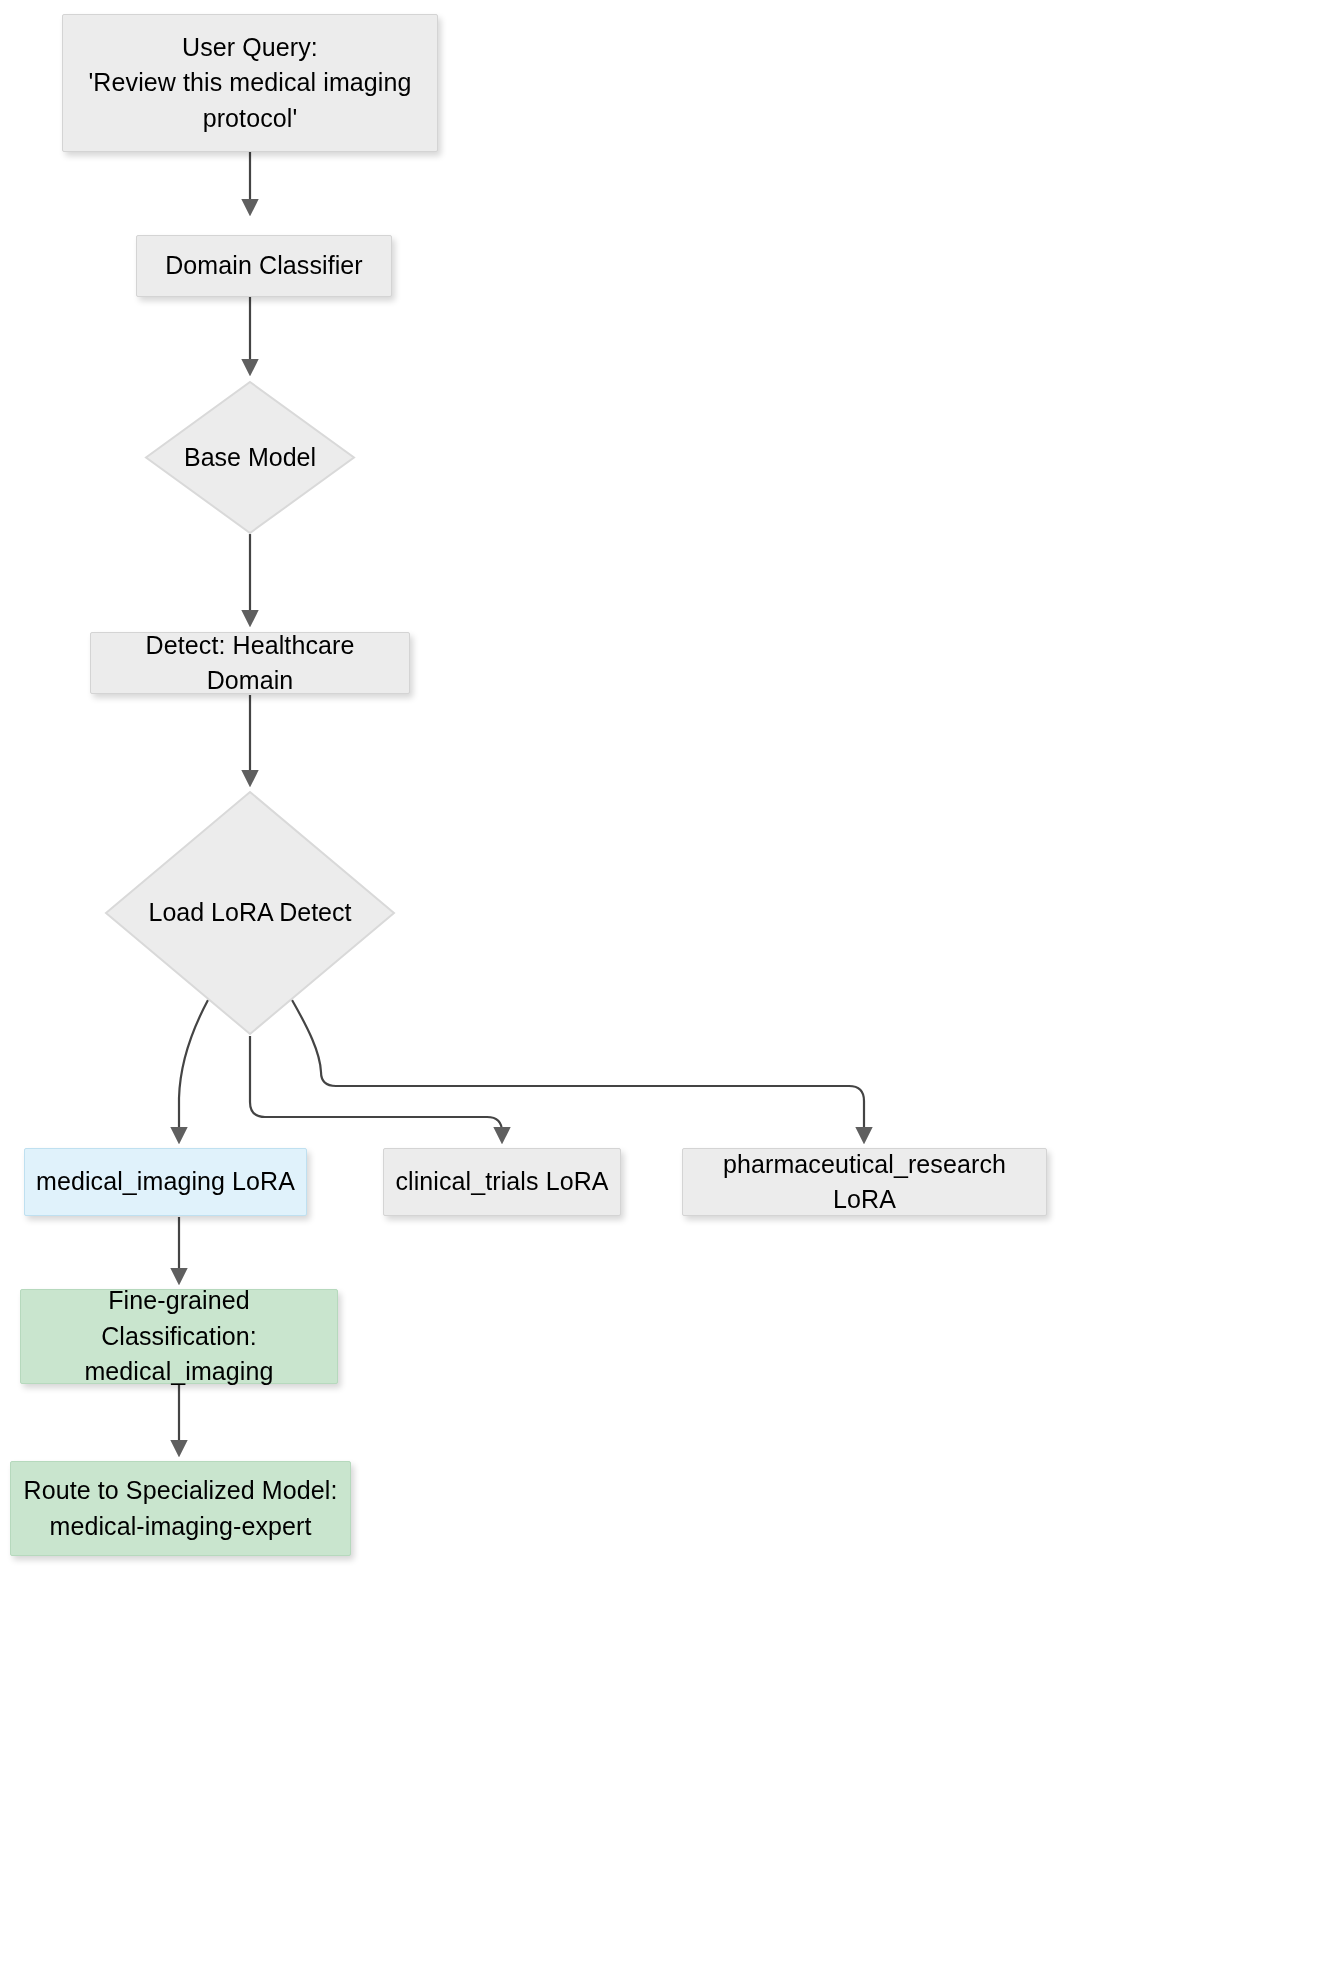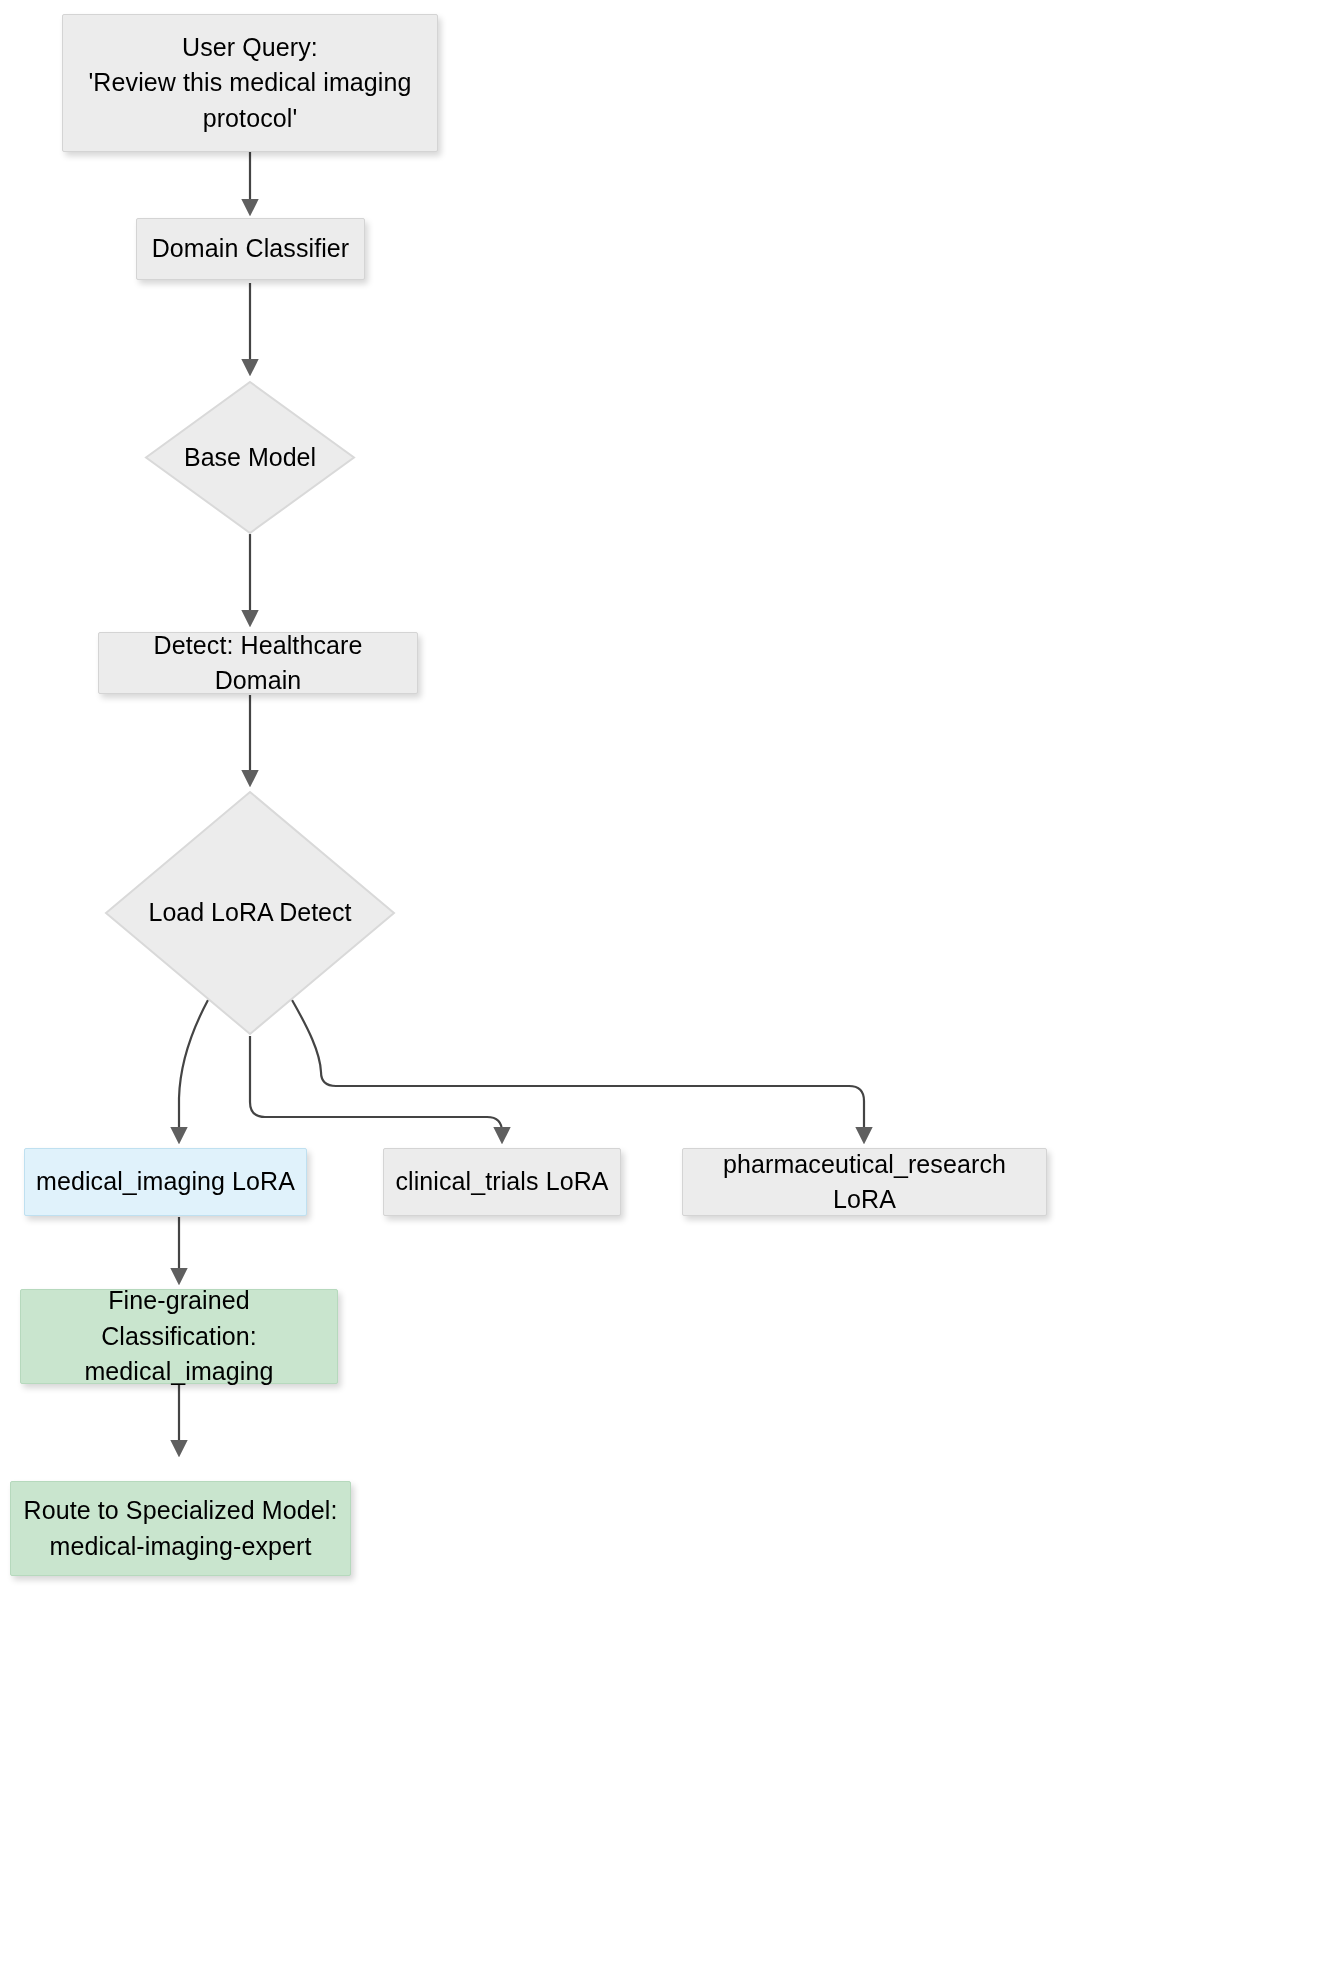--- a/index.html
+++ b/index.html
@@ -108,32 +108,32 @@
       <path d="M 179,1384 L 179,1453"></path>
     </g>
   </svg>
 
   <div class="node rect fill-default" style="left:62px; top:14px; width:376px; height:138px;">
     <span class="node-label">User Query:
 'Review this medical imaging
 protocol'</span>
   </div>
 
-  <div class="node rect fill-default" style="left:136px; top:218px; width:229px; height:62px;justify-content:center;">
+  <div class="node rect fill-default" style="left:136px; top:235px; width:256px; height:62px;justify-content:center;">
     <span class="node-label">Domain Classifier</span>
   </div>
 
   <div class="diamond-wrap" style="left:144px; top:380px; width:212px; height:155px;">
     <svg class="diamond-shape" viewBox="0 0 212 155" preserveAspectRatio="none">
       <polygon points="106,2 210,77.5 106,153 2,77.5" fill="#ececec" stroke="#d9d9d9" stroke-width="2"></polygon>
     </svg>
     <span class="diamond-text">Base Model</span>
   </div>
 
-  <div class="node rect fill-default" style="left:90px; top:632px; width:320px; height:62px;margin-left:8px;">
+  <div class="node rect fill-default" style="left:90px; top:632px; width:320px; height:62px;">
     <span class="node-label">Detect: Healthcare Domain</span>
   </div>
 
   <div class="diamond-wrap" style="left:104px; top:790px; width:292px; height:246px;">
     <svg class="diamond-shape" viewBox="0 0 292 246" preserveAspectRatio="none">
       <polygon points="146,2 290,123 146,244 2,123" fill="#ececec" stroke="#d9d9d9" stroke-width="2"></polygon>
     </svg>
     <span class="diamond-text">Load LoRA Detect</span>
   </div>
 
@@ -147,18 +147,18 @@
 
   <div class="node rect fill-default" style="left:682px; top:1148px; width:365px; height:68px;">
     <span class="node-label">pharmaceutical_research LoRA</span>
   </div>
 
   <div class="node rect fill-green" style="left:20px; top:1289px; width:318px; height:95px;text-align:center;">
     <span class="node-label">Fine-grained Classification:
 medical_imaging</span>
   </div>
 
-  <div class="node rect fill-green" style="left:10px; top:1461px; width:341px; height:95px;margin-top:20px;">
+  <div class="node rect fill-green" style="left:10px; top:1461px; width:341px; height:95px;">
     <span class="node-label">Route to Specialized Model:
 medical-imaging-expert</span>
   </div>
 
 </div>
 
 </body></html>

